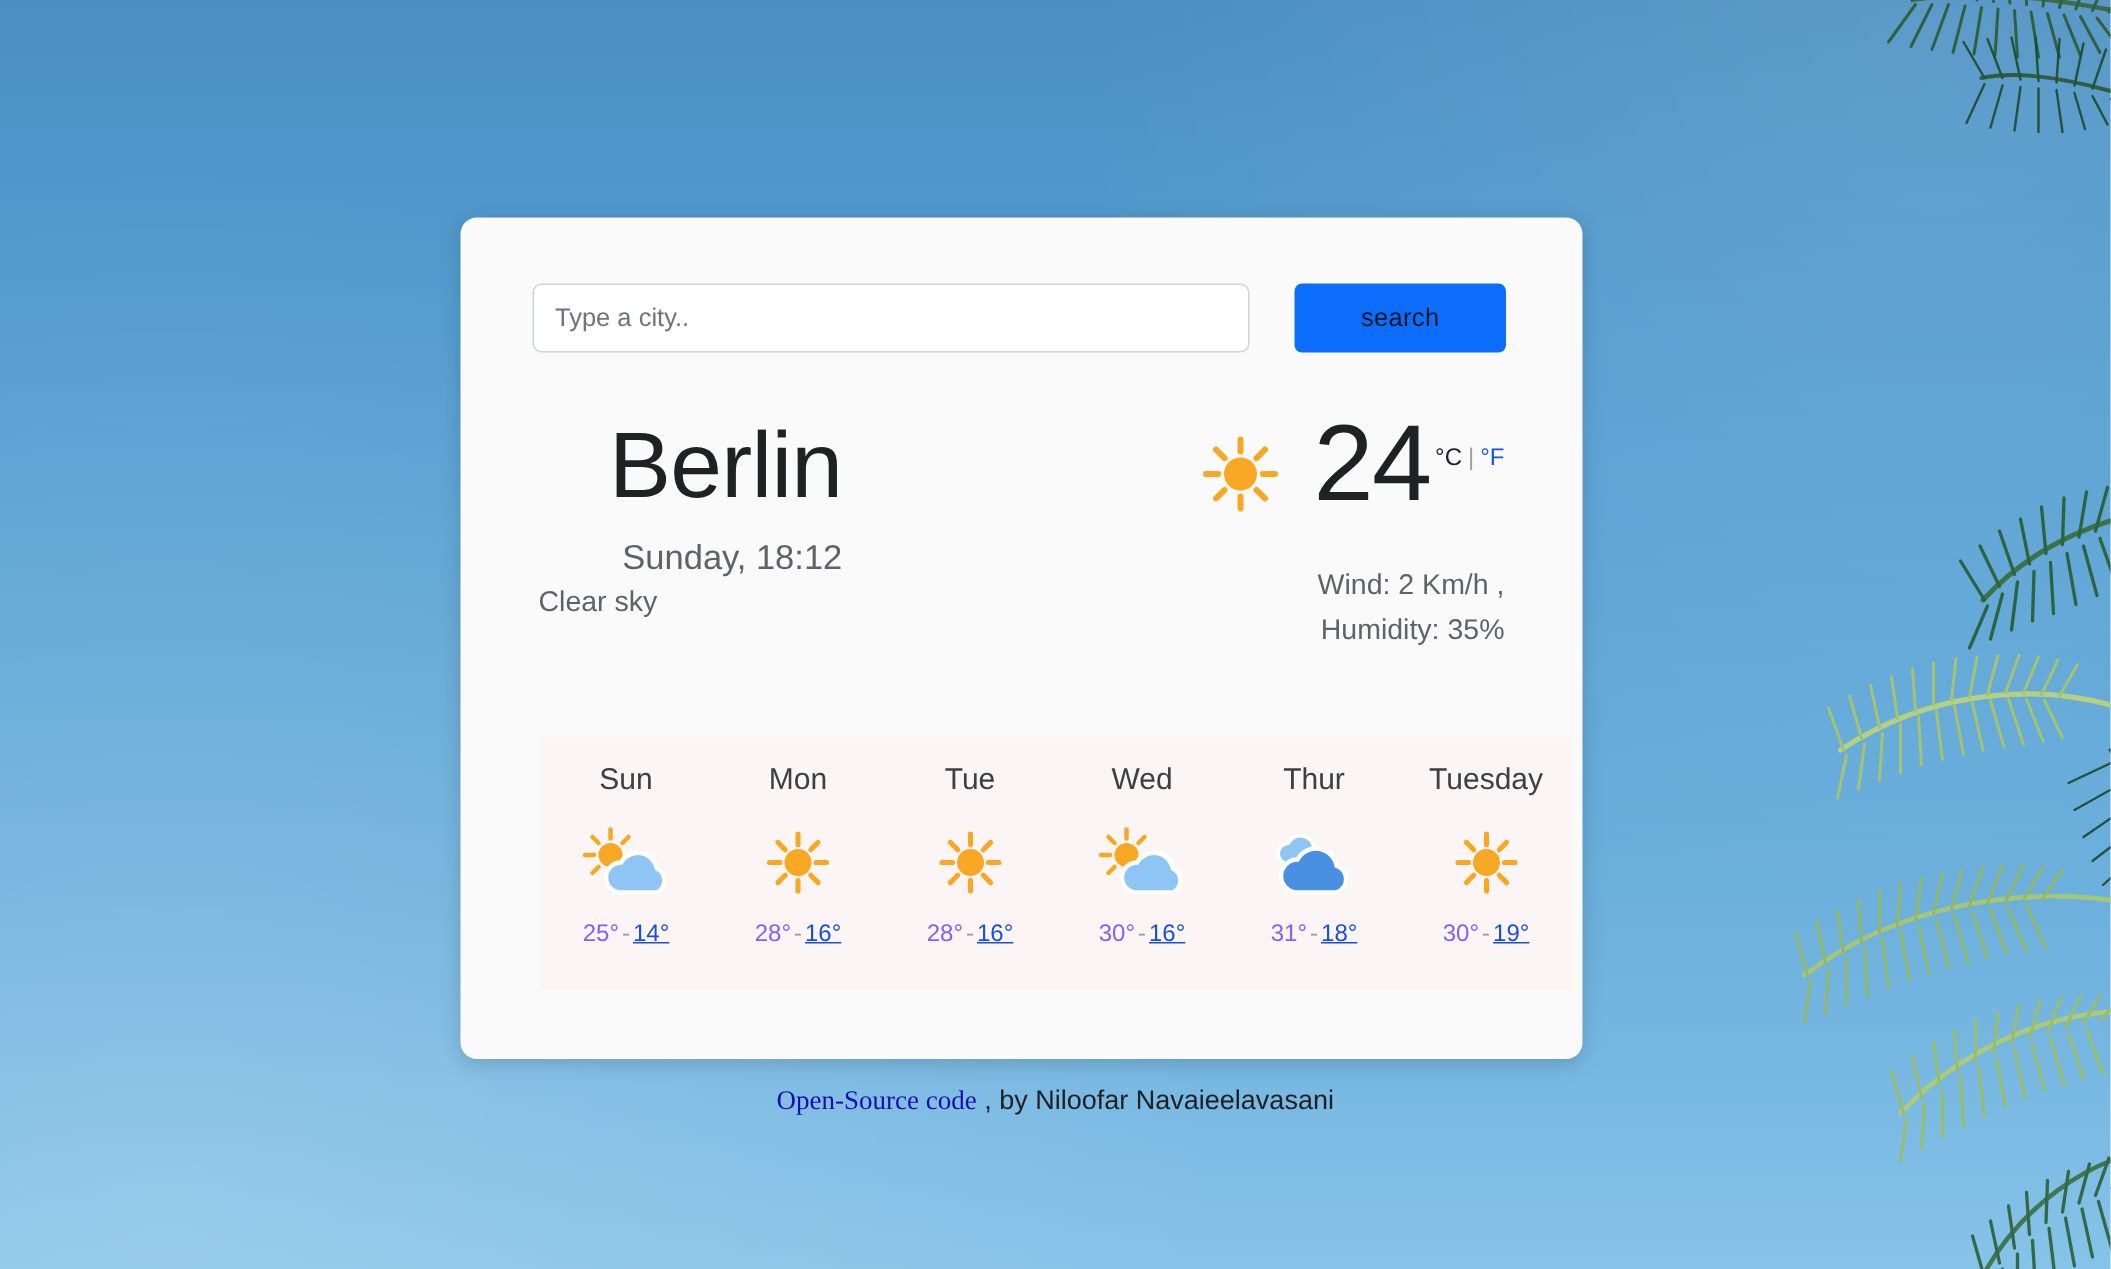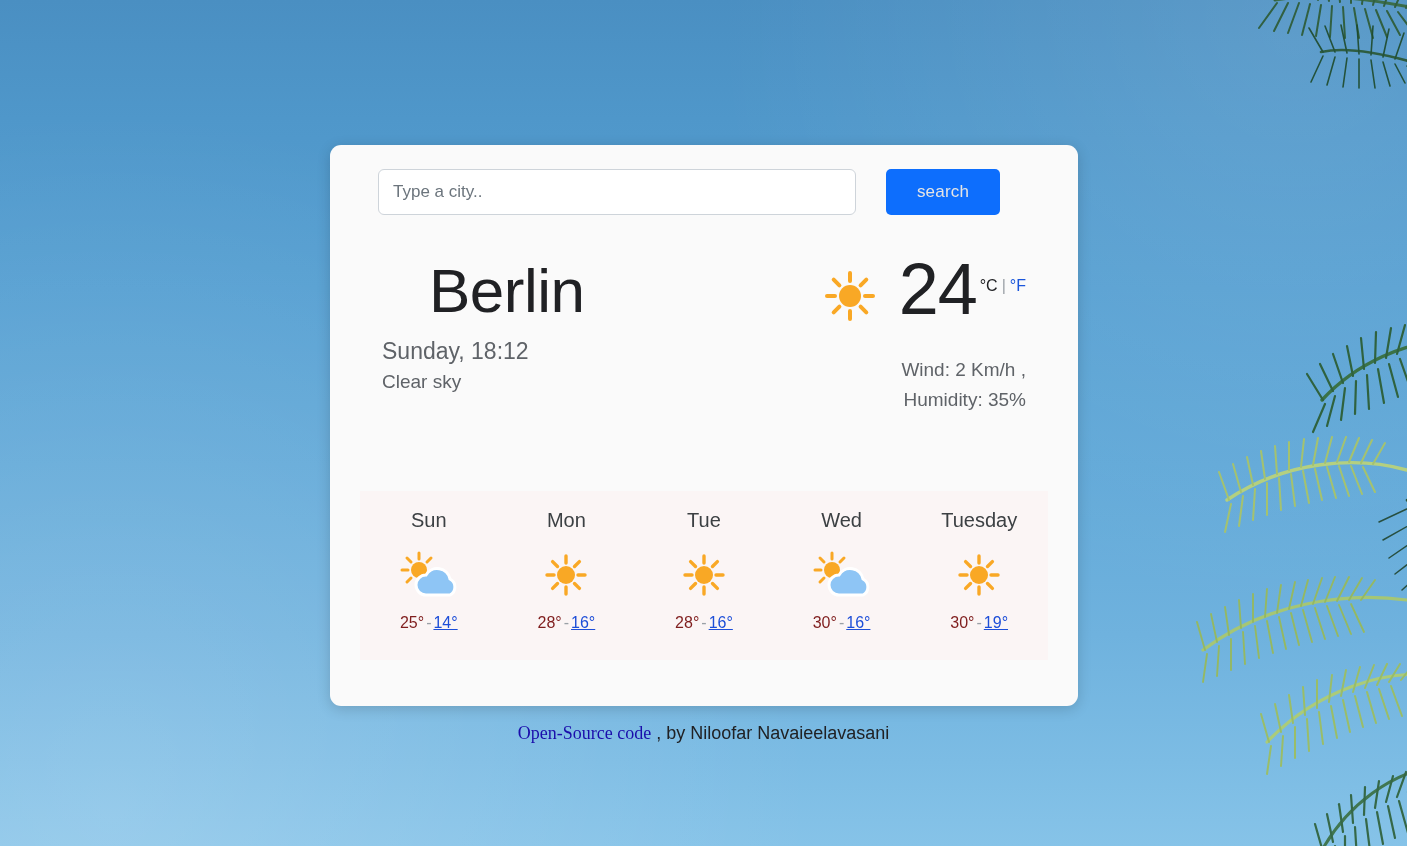--- a/index.html
+++ b/index.html
@@ -40,28 +40,28 @@
     position: absolute;
     pointer-events: none;
   }
   .palm-tr { right: -18px; top: -30px; width: 300px; height: 330px; }
   .palm-mr { right: -40px; top: 270px; width: 340px; height: 440px; }
   .palm-br { right: -30px; bottom: -60px; width: 280px; height: 260px; }
 
   
   .card {
     position: absolute;
-    left: 330px;
+    left: 307px;
     top: 145px;
     width: 748px;
     height: 561px;
     background: #fafafa;
     border-radius: 11px;
     box-shadow: 0 3px 14px rgba(0,0,0,.16);
-    padding: 24px 48px 0 48px;
+    padding: 44px 48px 0 48px;
   }
 
   
   .search-row {
     display: flex;
     align-items: stretch;
     gap: 30px;
   }
   .search-input {
     width: 478px;
@@ -70,26 +70,26 @@
     border-radius: 6px;
     padding: 0 14px;
     font-family: "Liberation Sans", sans-serif;
     font-size: 17px;
     color: #212529;
     background: #fff;
     outline: none;
   }
   .search-input::placeholder { color: #6c757d; }
   .search-button {
-    width: 114px;
+    width: 141px;
     height: 46px;
     background: #0d6efd;
     border: none;
     border-radius: 5px;
-    color: #e5e5e5;
+    color: #0f172a;
     font-family: "Liberation Sans", sans-serif;
     font-size: 17px;
     cursor: pointer;
     letter-spacing: .2px;
   }
 
   
   .current {
     display: flex;
     justify-content: space-between;
@@ -103,20 +103,21 @@
     line-height: 1.02;
     font-weight: 400;
     color: #202124;
     letter-spacing: -.5px;
     margin-left: 47px;
   }
   .current-date {
     margin-top: 16px;
     font-size: 23px;
     color: #5f6368;
+    text-align: right;
   }
   .current-desc {
     margin-top: 6px;
     font-size: 19px;
     color: #5f6368;
   }
 
   .current-right {
     display: flex;
     flex-direction: column;
@@ -179,21 +180,21 @@
     height: 58px;
     margin-top: 14px;
     display: flex;
     align-items: center;
     justify-content: center;
   }
   .fc-temps {
     margin-top: 10px;
     font-size: 16px;
   }
-  .fc-high { color: #7f1d1d; }
+  .fc-high { color: #8b5cf6; }
   .fc-dash { color: #9aa0a6; margin: 0 2px; }
   .fc-low { color: #1d4ed8; text-decoration: underline; }
 
   
   .footer {
     position: absolute;
     left: 0;
     right: 0;
     top: 723px;
     text-align: center;
@@ -552,20 +553,32 @@
           <line x1="9" y1="32" x2="13" y2="28"></line>
         </g>
         <path d="M28 45 a10 10 0 0 1 0-20 a13 13 0 0 1 24 4 a9 9 0 0 1 0 16 z" fill="#8ec5f5" stroke="#ffffff" stroke-width="3"></path>
       </svg>
     </div>
     <div class="fc-temps">
       <span class="fc-high">30°</span><span class="fc-dash">-</span><span class="fc-low">16°</span>
     </div>
   </div>
 
+  <div class="fc-day">
+    <div class="fc-name">Thur</div>
+    <div class="fc-icon">
+      <svg width="58" height="50" viewBox="0 0 58 50">
+        <path d="M12 26 a7 7 0 0 1 0-14 a9 9 0 0 1 17 3 a6 6 0 0 1 0 11 z" fill="#8ec5f5" stroke="#ffffff" stroke-width="2.6"></path>
+        <path d="M18 45 a11 11 0 0 1 0-22 a14 14 0 0 1 26 4 a9.5 9.5 0 0 1 0 18 z" fill="#4a90e2" stroke="#ffffff" stroke-width="3"></path>
+      </svg>
+    </div>
+    <div class="fc-temps">
+      <span class="fc-high">31°</span><span class="fc-dash">-</span><span class="fc-low">18°</span>
+    </div>
+  </div>
 
   <div class="fc-day">
     <div class="fc-name">Tuesday</div>
     <div class="fc-icon">
       <svg width="44" height="44" viewBox="0 0 44 44">
         <circle cx="22" cy="22" r="9" fill="#f9a825"></circle>
         <g stroke="#f9a825" stroke-width="3.4" stroke-linecap="round">
           <line x1="22" y1="3" x2="22" y2="10"></line>
           <line x1="22" y1="34" x2="22" y2="41"></line>
           <line x1="3" y1="22" x2="10" y2="22"></line>

